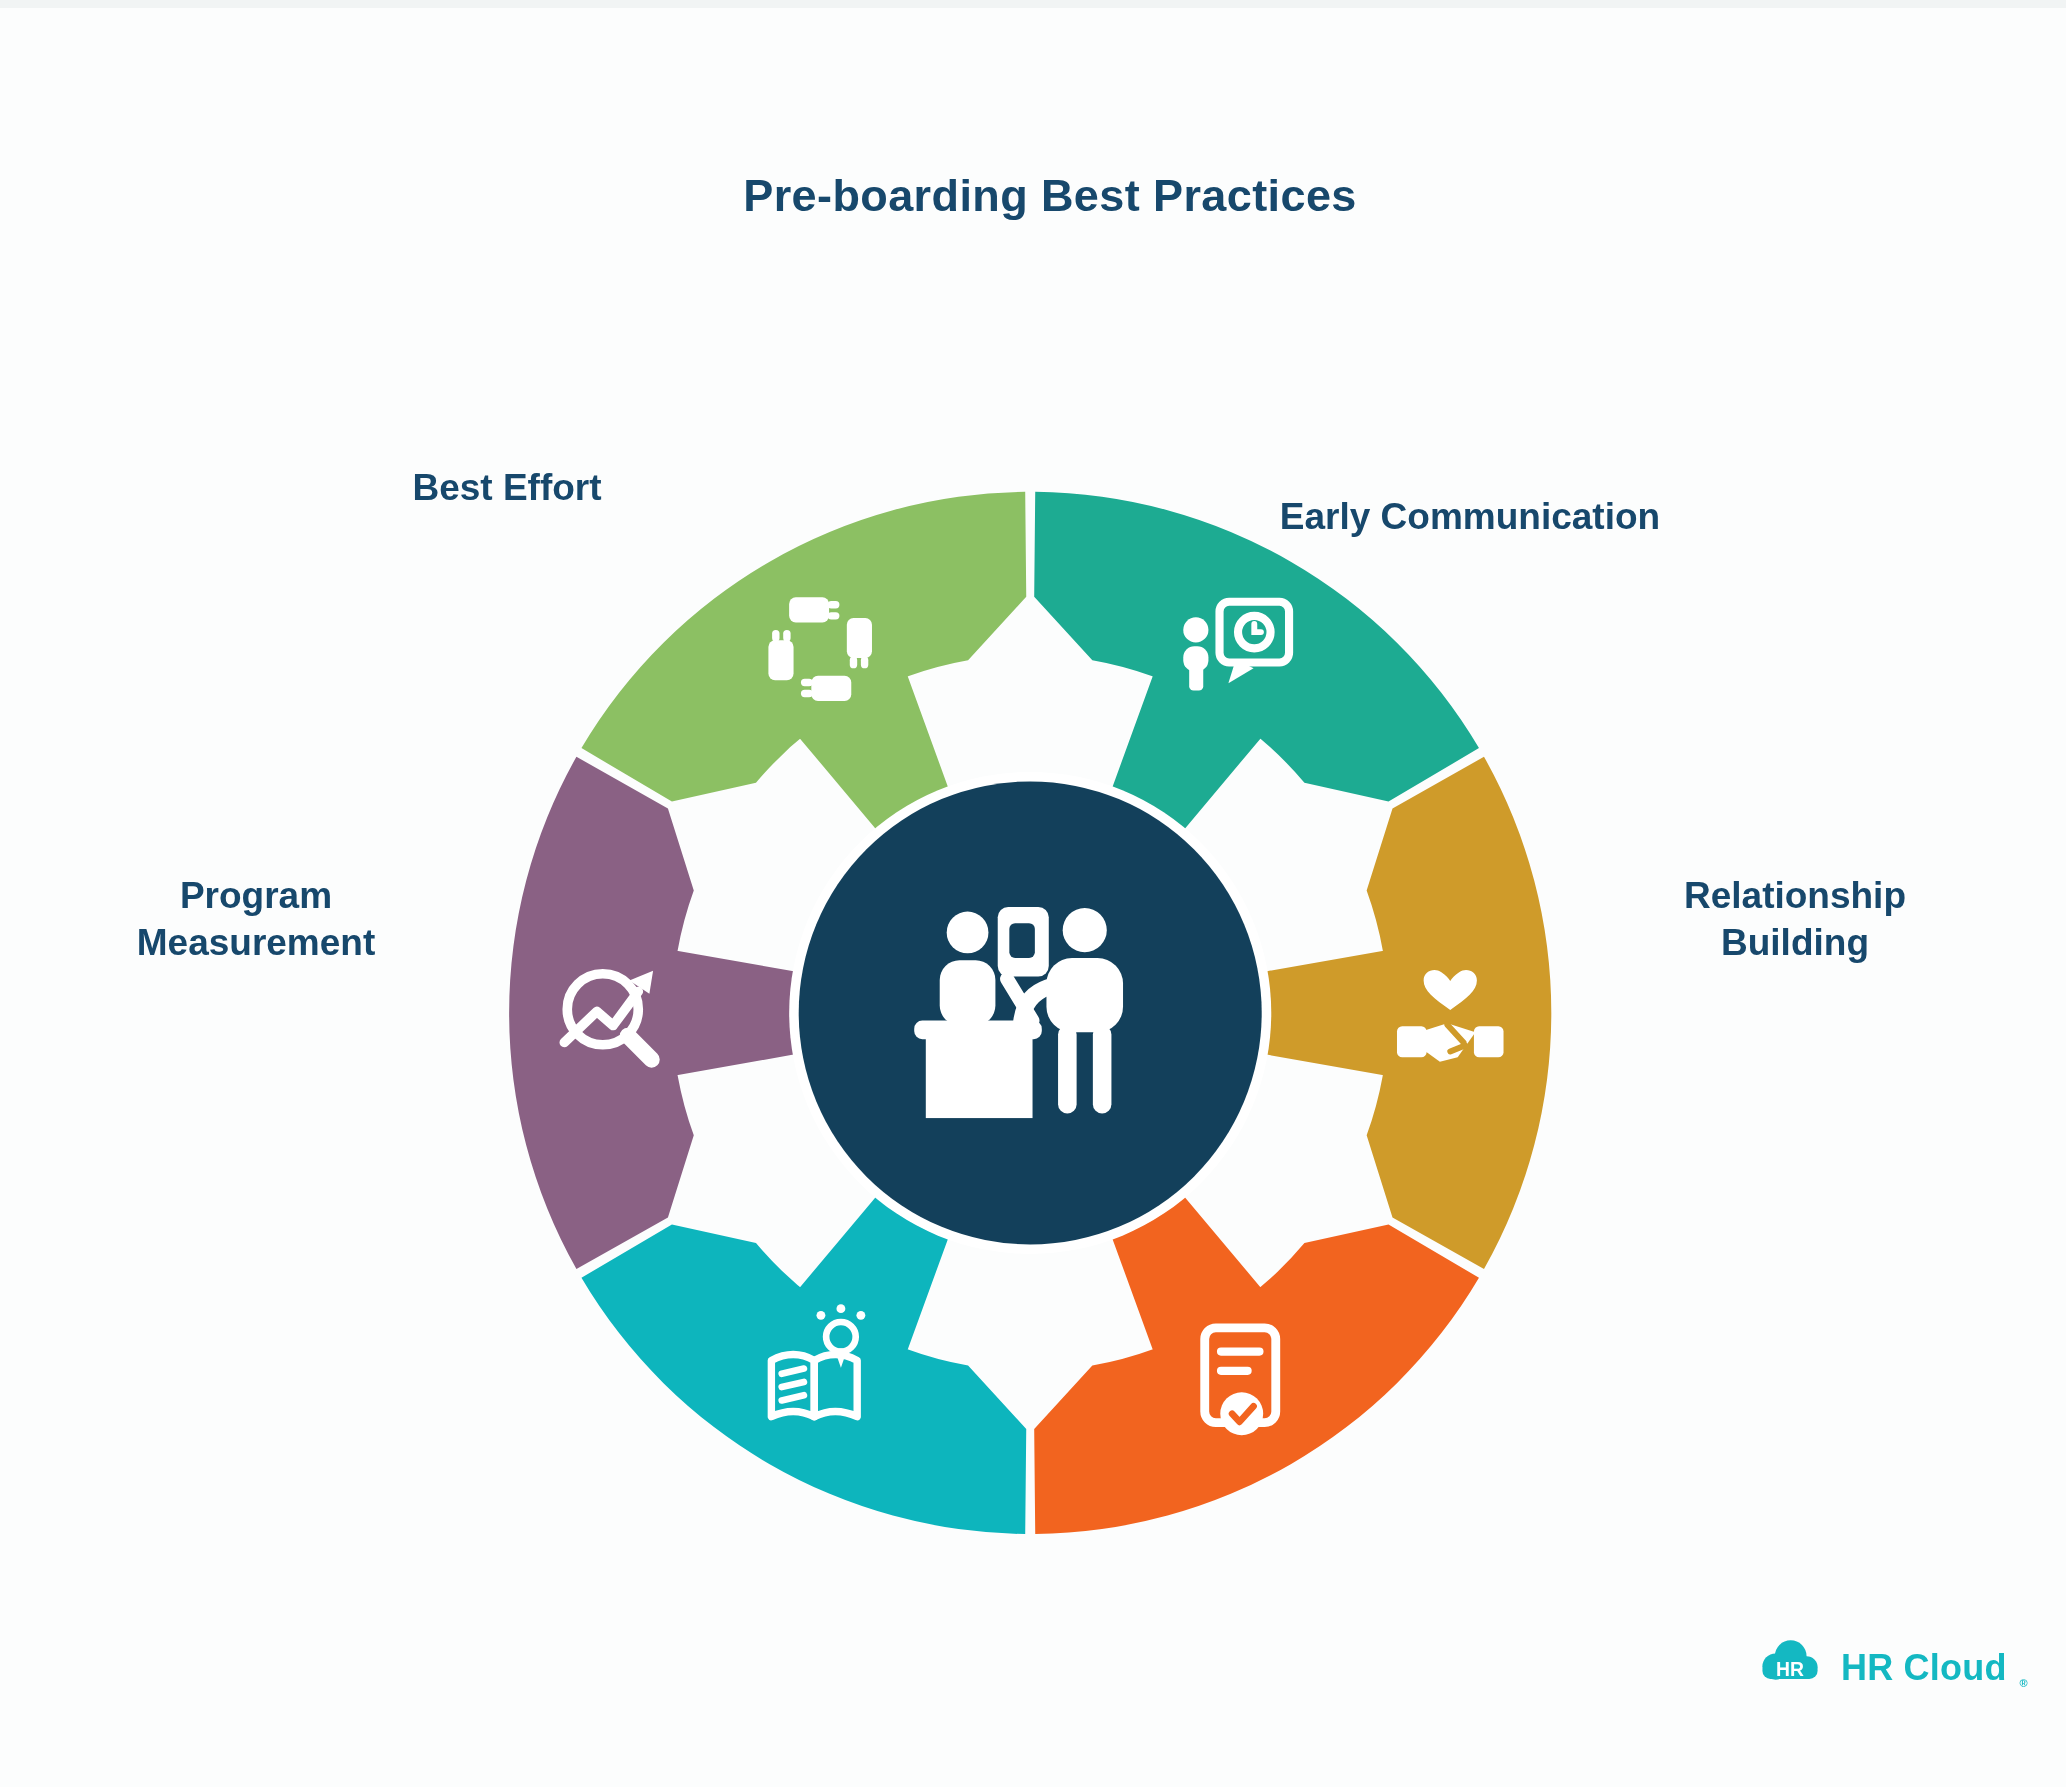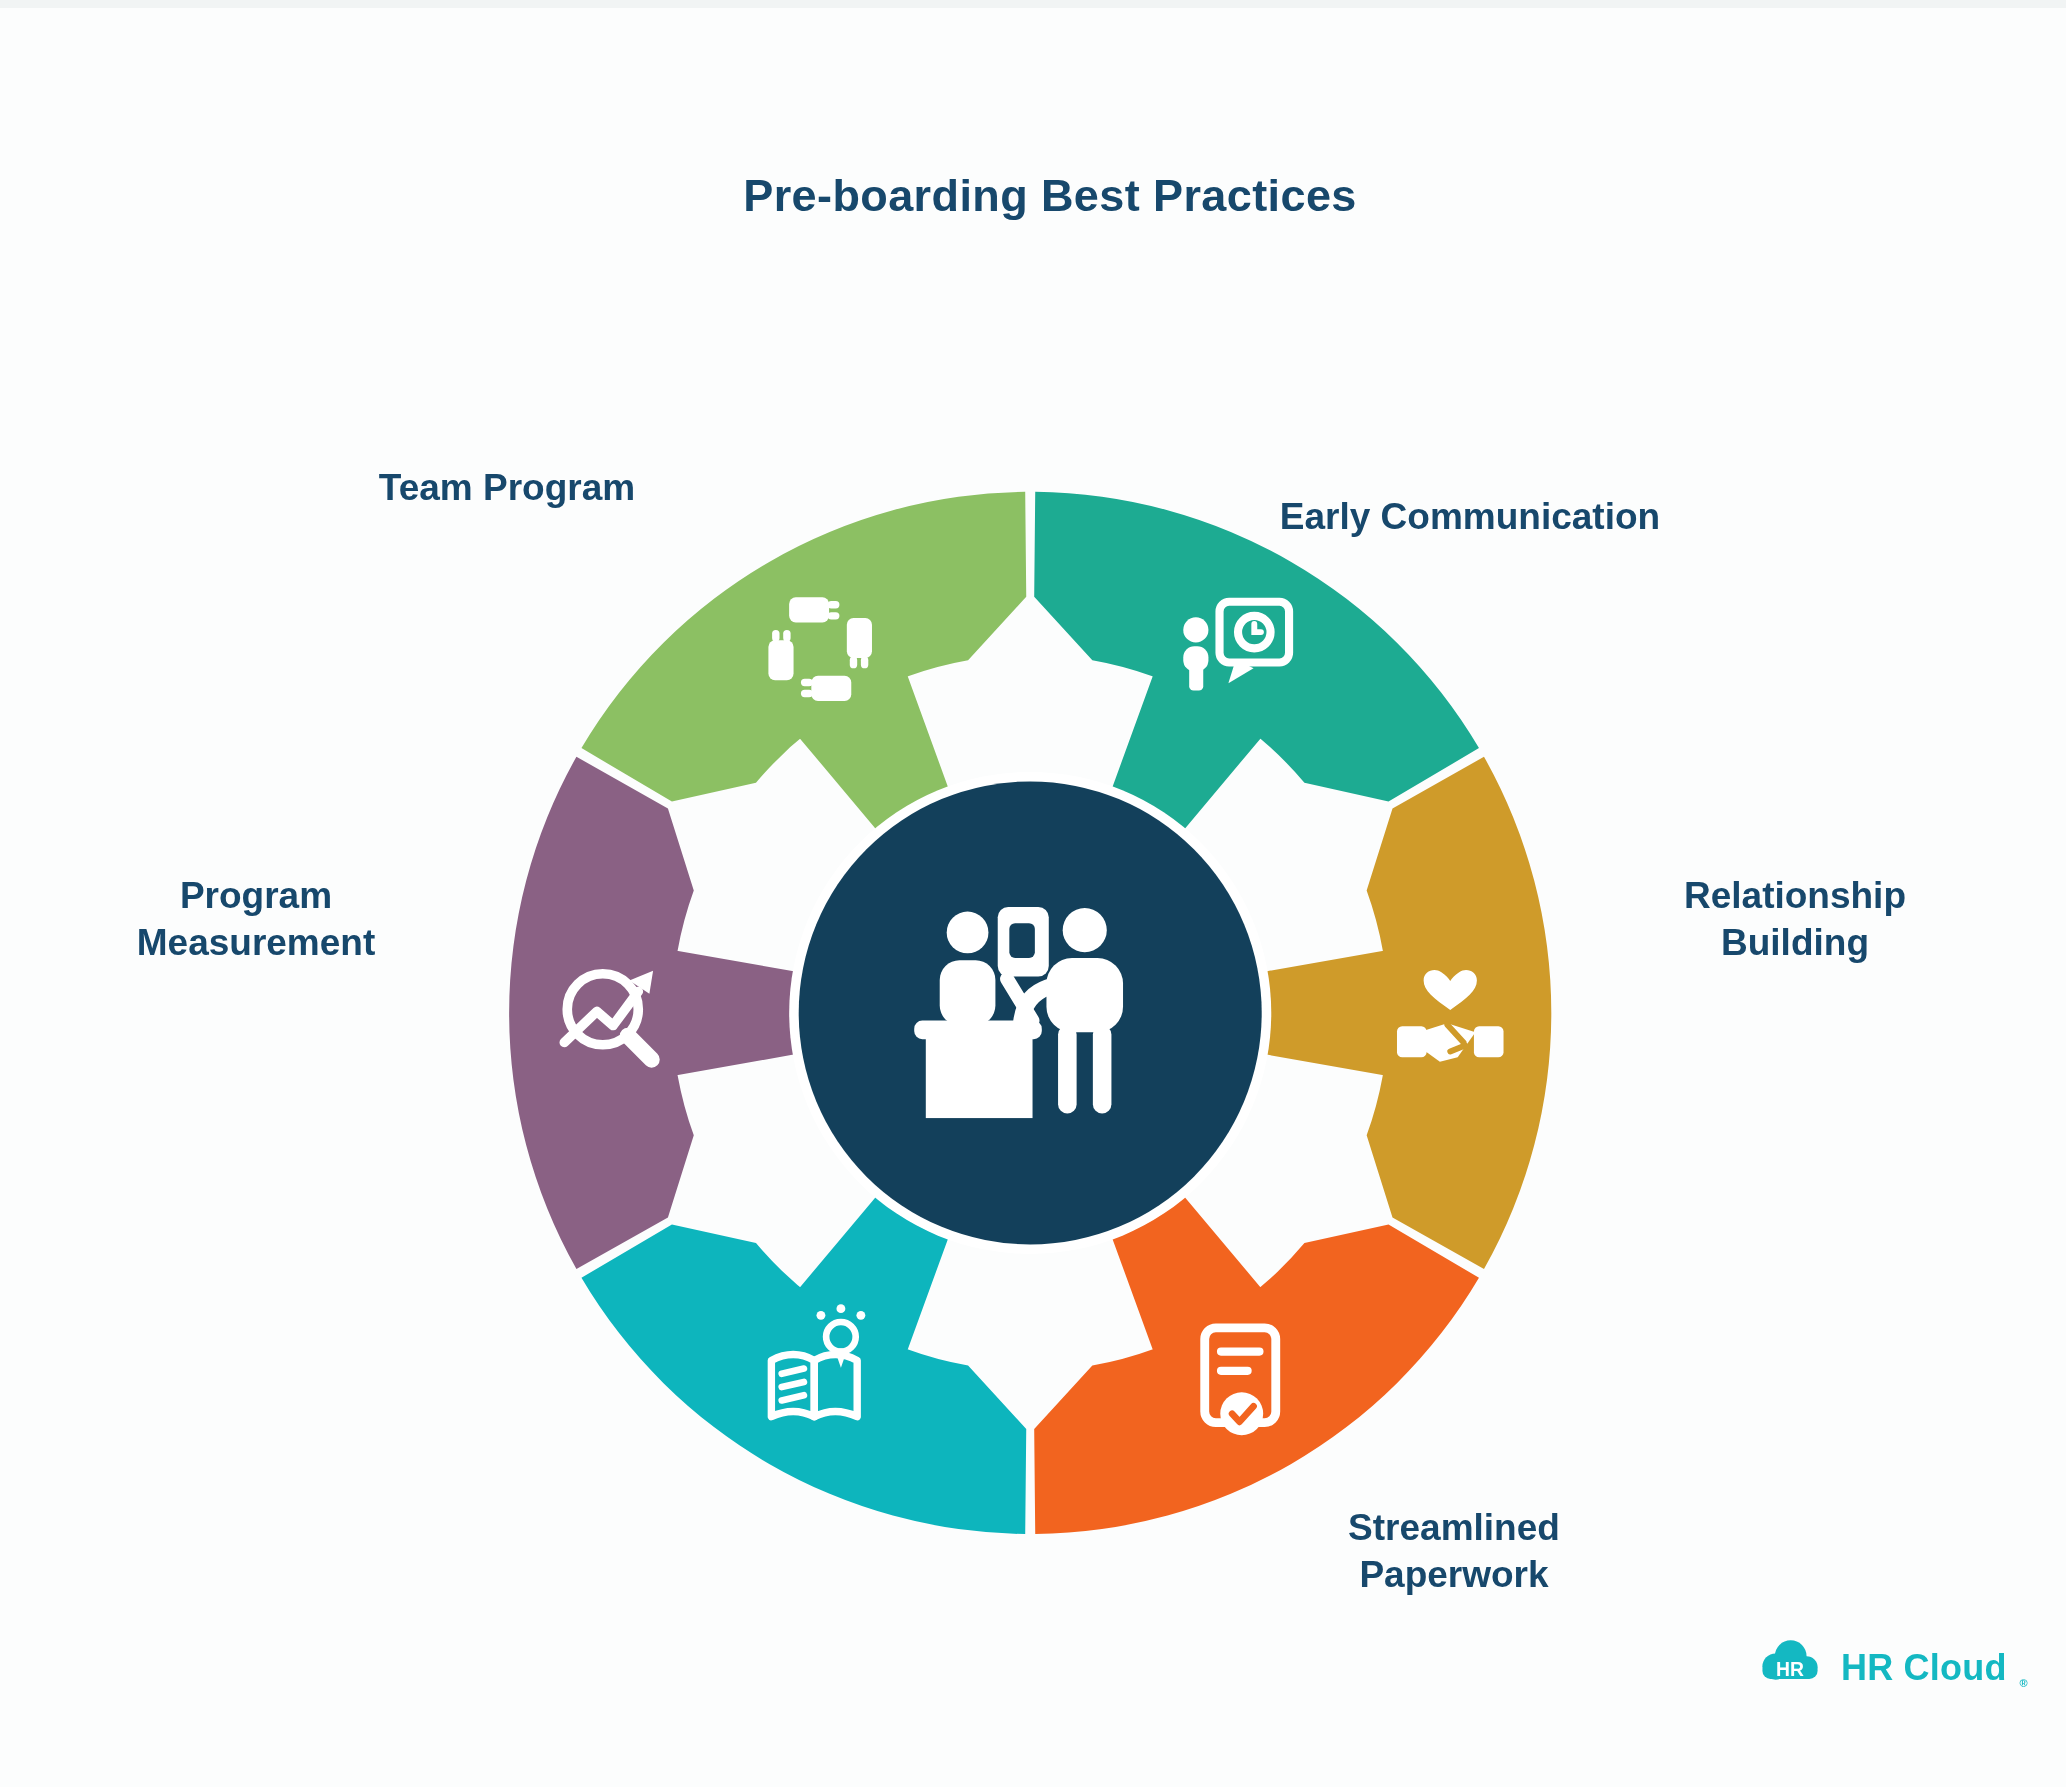--- a/index.html
+++ b/index.html
@@ -135,25 +135,23 @@
     <g id="wheel-icons">
         <use href="#early-communication-icon" x="1466.0" y="722.7" width="186" height="186" color="#1dab92"></use>
         <use href="#relationship-building-icon" x="1730.0" y="1180.0" width="186" height="186" color="#cf9b2a"></use>
         <use href="#streamlined-paperwork-icon" x="1466.0" y="1637.3" width="186" height="186" color="#f2641f"></use>
         <use href="#training-resources-icon" x="938.0" y="1637.3" width="186" height="186" color="#0db5bd"></use>
         <use href="#program-measurement-icon" x="674.0" y="1180.0" width="186" height="186" color="#8a6184"></use>
         <use href="#team-effort-icon" x="938.0" y="722.7" width="186" height="186" color="#8cc063"></use>
       </g>
   </svg>
 
-  <div class="lbl" style="left:507px;top:488px;">Team Program</div>
+  <div class="lbl" style="left:507px;top:488px;">Best Effort</div>
   <div class="lbl" style="left:1470px;top:517px;text-align:center;">Early Communication</div>
   <div class="lbl" style="left:1795px;top:920px;">Relationship Building</div>
-  <div class="lbl" style="left:1454px;top:1552px;">Streamlined
-Paperwork</div>
   <div class="lbl" style="left:256px;top:920px;">Program
 Measurement</div>
 
   <div class="logo">
     <svg width="76" height="56" viewBox="0 0 110 80">
       <g fill="#14b8c2">
         <circle cx="34" cy="48" r="19"></circle>
         <circle cx="56" cy="33" r="23"></circle>
         <circle cx="79" cy="49" r="16"></circle>
         <rect x="15" y="42" width="80" height="24" rx="12"></rect>

